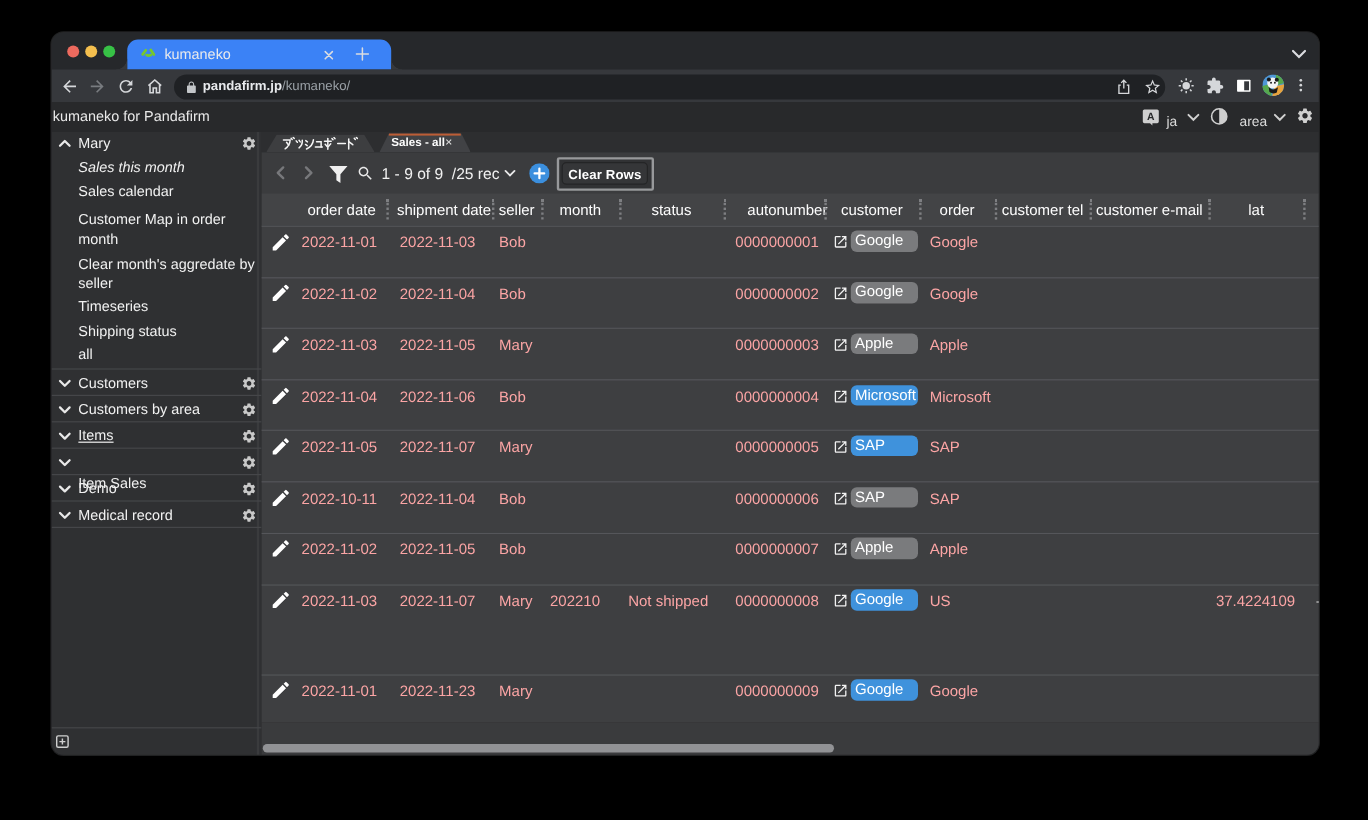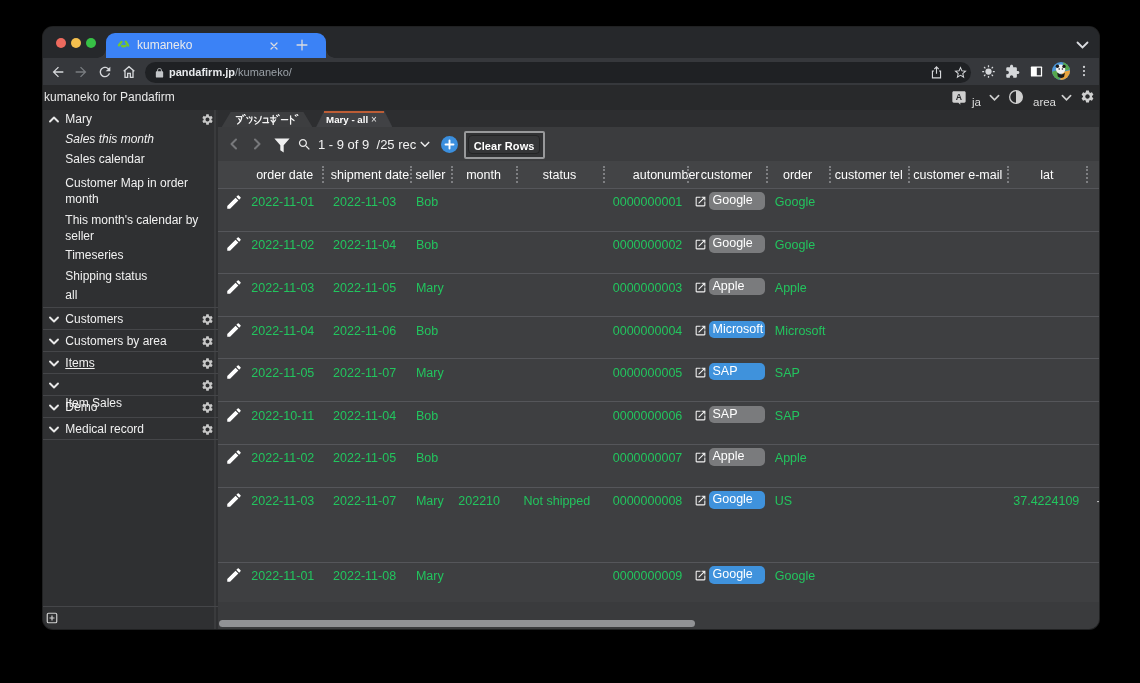--- a/index.html
+++ b/index.html
@@ -29,21 +29,21 @@
 .mtab1 { left:3.7px; top:2px; width:90.7px; height:15px; background:#3d3e40;
   clip-path:polygon(9px 0px, 81.7px 0px, 90.7px 15px, 0px 15px); }
 .mtab2 { left:98.1px; top:1px; width:76.3px; height:16px; background:#414245;
   clip-path:polygon(8px 0px, 68.3px 0px, 76.3px 16px, 0px 16px); }
 .topline { left:8px; top:0; width:60.3px; height:2px; background:#bc5d36; }
 .mtoolbar { left:0; top:17px; width:881px; height:33.7px; background:#3b3c3e; }
 .thead { left:0; top:50.7px; width:881px; height:27.1px; background:#434446; }
 .th { top:6px; height:16px; line-height:16px; font-size:12.5px; color:#fdfdfd; text-align:center; font-weight:normal; }
 .colsep { top:5px; height:17px; width:0; border-left:2px dotted #7e7f82; }
 .row { left:0; width:881px; background:#3e3f41; border-top:1px solid #55565a; }
-.cell { top:5.5px; height:16px; line-height:16px; font-size:12.5px; color:#22c55e; white-space:nowrap; }
+.cell { top:5.5px; height:16px; line-height:16px; font-size:12.5px; color:#fca5a5; white-space:nowrap; }
 .chip { top:3.5px; height:17.5px; border-radius:5px; line-height:17.5px; font-size:12.5px; color:#fff; padding-left:3.5px; }
 .chip.gray { background:#7a7b7d; }
 .chip.blue { background:#3f92dc; }
 .belowrows { left:0; top:492.1px; width:881px; height:26.9px; background:#3a3b3d; }
 .hthumb { left:0.5px; top:510px; width:476px; height:6.5px; background:#919295; border-radius:3.5px; }
 svg { display:block; }
 .ico { position:absolute; }
 </style>
 </head>
 <body>
@@ -217,21 +217,21 @@
 <span class="slbl" style="top:2.2px;">Mary</span>
 <span class="sgear" style="top:3px;">
         <svg width="13" height="13" viewBox="0 0 24 24">
           <path fill="#c9c9c9" d="M19.14 12.94c.04-.3.06-.61.06-.94 0-.32-.02-.64-.07-.94l2.03-1.58a.49.49 0 0 0 .12-.61l-1.92-3.32a.488.488 0 0 0-.59-.22l-2.39.96c-.5-.38-1.03-.7-1.62-.94l-.36-2.54a.484.484 0 0 0-.48-.41h-3.84c-.24 0-.43.17-.47.41l-.36 2.54c-.59.24-1.13.57-1.62.94l-2.39-.96c-.22-.08-.47 0-.59.22L2.74 8.87c-.12.21-.08.47.12.61l2.03 1.58c-.05.3-.09.63-.09.94s.02.64.07.94l-2.03 1.58a.49.49 0 0 0-.12.61l1.92 3.32c.12.22.37.29.59.22l2.39-.96c.5.38 1.03.7 1.62.94l.36 2.54c.05.24.24.41.48.41h3.84c.24 0 .44-.17.47-.41l.36-2.54c.59-.24 1.13-.56 1.62-.94l2.39.96c.22.08.47 0 .59-.22l1.92-3.32c.12-.22.07-.47-.12-.61l-2.01-1.58zM12 15.6c-1.98 0-3.6-1.62-3.6-3.6s1.62-3.6 3.6-3.6 3.6 1.62 3.6 3.6-1.62 3.6-3.6 3.6z"></path>
         </svg>
       </span>
 <span class="slbl" style="top:22.0px;font-style:italic;">Sales this month</span>
 <span class="slbl" style="top:42.2px;">Sales calendar</span>
 <span class="slbl" style="top:65.5px;">Customer Map in order</span>
 <span class="slbl" style="top:82.1px;">month</span>
-<span class="slbl" style="top:102.8px;">This month's calendar by</span>
+<span class="slbl" style="top:102.8px;">Clear month's aggredate by</span>
 <span class="slbl" style="top:118.7px;">seller</span>
 <span class="slbl" style="top:138.2px;">Timeseries</span>
 <span class="slbl" style="top:159.0px;">Shipping status</span>
 <span class="slbl" style="top:177.9px;">all</span>
 <span class="ssep" style="top:197.3px;"></span>
 <span class="schev" style="top:204.3px;">
         <svg width="12" height="11" viewBox="0 0 12 11">
           <path stroke="#e8e8e8" stroke-width="1.9" fill="none" stroke-linecap="round" stroke-linejoin="round" d="M2 3.5 L6 7.5 L10 3.5"></path>
         </svg>
       </span>
@@ -335,21 +335,21 @@
             <path d="M46.4 5.6 H52.8"></path>
             <path d="M55.6 1.8 V10.2"></path>
             <path d="M55.6 4 L59 6.6"></path>
             <path d="M60.2 1.2 L61.1 2.2"></path>
             <path d="M61.9 0.4 L62.8 1.4"></path>
           </g>
         </svg>
       </div>
 <div class="mtab2">
         <div class="topline"></div>
-        <span style="left:10px; top:3px; font-size:9.7px; font-weight:bold; color:#fdfdfd;">Mary - all</span>
+        <span style="left:10px; top:3px; font-size:9.7px; font-weight:bold; color:#fdfdfd;">Sales - all</span>
         <span style="left:55px; top:3px; font-size:10px; color:#e8e8e8;">×</span>
       </div>
 <div class="mtoolbar">
 <span class="ico" style="left:11px; top:11px;">
           <svg width="10" height="12" viewBox="0 0 10 12">
             <path stroke="#77787b" stroke-width="2" fill="none" stroke-linecap="round" stroke-linejoin="round" d="M7 1.5 L2.5 6 L7 10.5"></path>
           </svg>
         </span>
 <span class="ico" style="left:34px; top:11px;">
           <svg width="10" height="12" viewBox="0 0 10 12">
@@ -381,21 +381,21 @@
 <span style="left:245.6px; top:3.7px; width:81px; height:28.3px; border:2px solid #98999b; border-radius:2px; background:#313234;"></span>
 <span style="left:250.1px; top:8.2px; width:72px; height:19.3px; border:1px solid #242526; border-radius:4px; background:#353638;"></span>
 <span class="cell" style="left:245.6px; top:11px; width:81px; text-align:center; color:#fff; font-size:11px; font-weight:bold; letter-spacing:0.1px;">Clear Rows</span>
 </div>
 <div class="thead">
 <span class="th" style="left:29.0px; width:75.3px;">order date</span>
 <span class="th" style="left:108px; width:88.0px;text-align:center;">shipment date</span>
 <span class="th" style="left:192.3px; width:40.5px;">seller</span>
 <span class="th" style="left:232.8px; width:65.5px;">month</span>
 <span class="th" style="left:298.3px; width:86.5px;">status</span>
-<span class="th" style="left:406px; width:84.3px;">autonumber</span>
+<span class="th" style="left:396px; width:84.3px;">autonumber</span>
 <span class="th" style="left:469.1px; width:78.8px;">customer</span>
 <span class="th" style="left:547.9px; width:63.4px;">order</span>
 <span class="th" style="left:611.3px; width:79.0px;">customer tel</span>
 <span class="th" style="left:690.3px; width:99.0px;">customer e-mail</span>
 <span class="th" style="left:789.3px; width:79.0px;">lat</span>
 <span class="colsep" style="left:104.3px;"></span>
 <span class="colsep" style="left:192.3px;"></span>
 <span class="colsep" style="left:232.8px;"></span>
 <span class="colsep" style="left:298.3px;"></span>
 <span class="colsep" style="left:384.8px;"></span>
@@ -554,21 +554,21 @@
 <span class="cell" style="left:781.3px; width:80.0px; text-align:right;">37.4224109</span>
 <span class="cell" style="left:878.5px; color:#c5c5c5;">-12</span>
 </div>
 <div class="row" style="top:451.7px; height:40.4px;">
 <span class="ico" style="left:6.8px; top:3.8px;">
           <svg width="18" height="18" viewBox="0 0 24 24">
             <path fill="#fff" d="M3 17.25V21h3.75L17.81 9.94l-3.75-3.75L3 17.25zM20.71 7.04c.39-.39.39-1.02 0-1.41l-2.34-2.34a1 1 0 0 0-1.41 0l-1.83 1.83 3.75 3.75 1.83-1.83z"></path>
           </svg>
         </span>
 <span class="cell" style="left:33.3px;">2022-11-01</span>
-<span class="cell" style="left:115.1px;">2022-11-08</span>
+<span class="cell" style="left:115.1px;">2022-11-23</span>
 <span class="cell" style="left:197.9px;">Mary</span>
 <span class="cell" style="left:384.8px; width:79.5px; text-align:right;">0000000009</span>
 <span class="ico" style="left:476.3px; top:6.5px;">
           <svg width="13" height="13" viewBox="0 0 24 24">
             <path fill="#f2f2f2" d="M19 19H5V5h7V3H5c-1.11 0-2 .9-2 2v14c0 1.1.89 2 2 2h14c1.1 0 2-.9 2-2v-7h-2v7zM14 3v2h3.59l-9.83 9.83 1.41 1.41L19 6.41V10h2V3h-7z"></path>
           </svg>
         </span>
 <span class="chip blue" style="left:491.0px; width:55.7px;">Google</span>
 <span class="cell" style="left:556.8px;">Google</span>
 </div>

